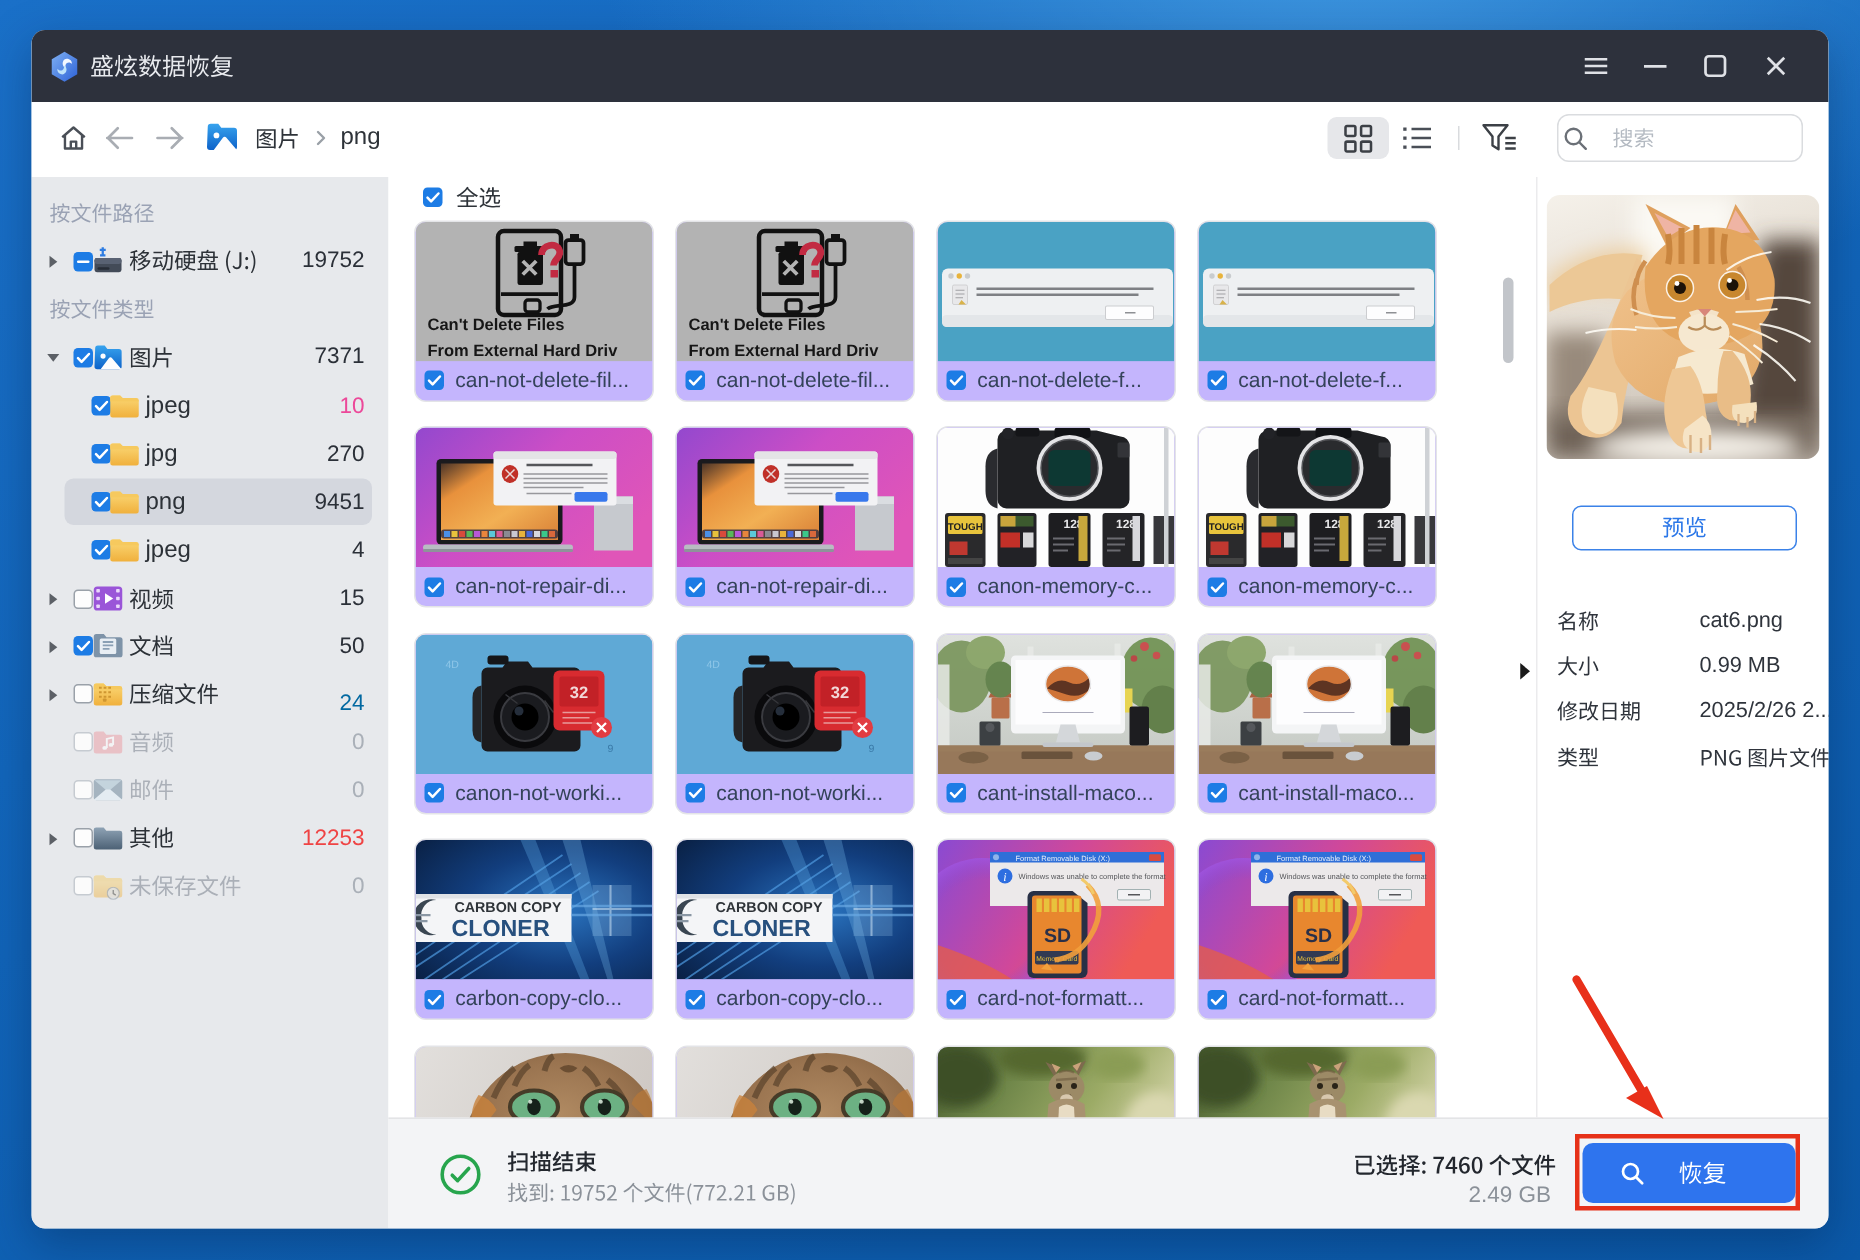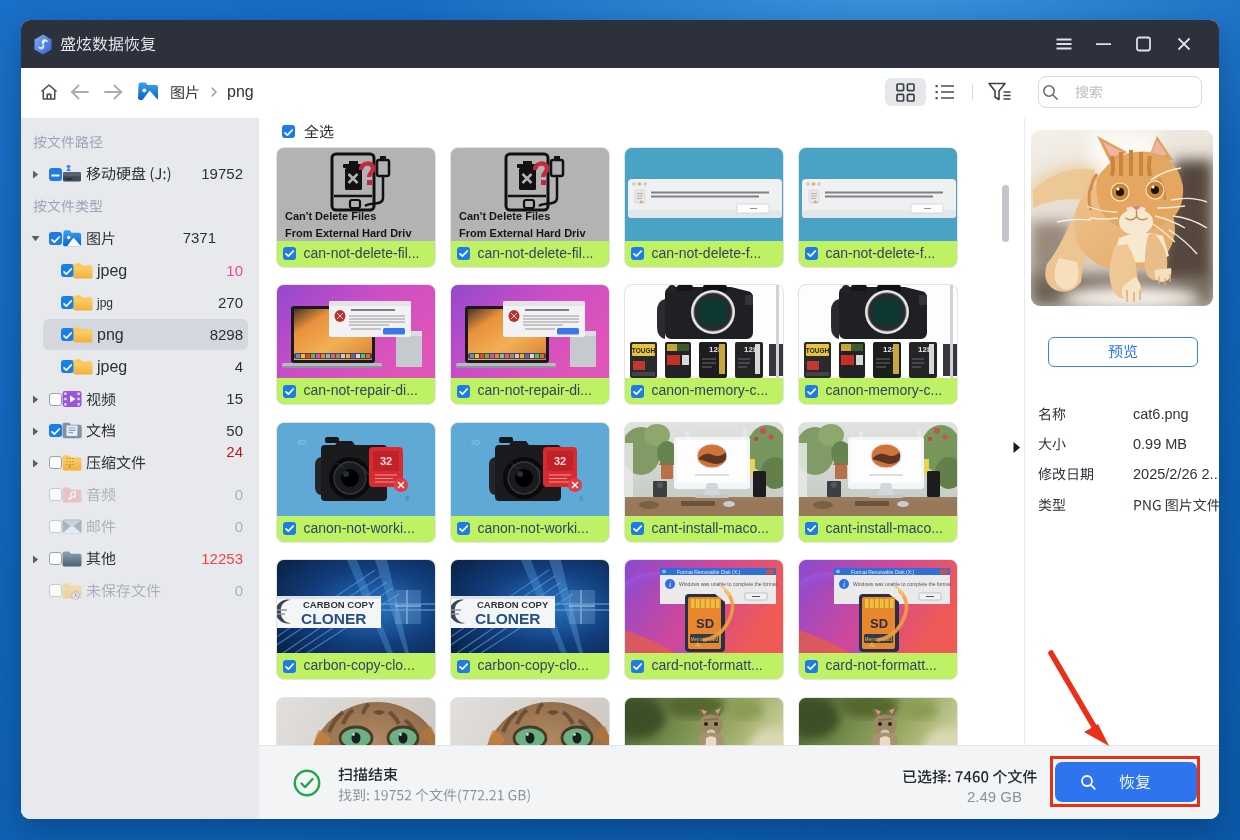--- a/index.html
+++ b/index.html
@@ -7,21 +7,21 @@
 linear-gradient(160deg,#1a70c8 0%,#1266bb 40%,#0b59a8 100%);position:relative}
 .abs{position:absolute}
 svg.t{position:absolute}
 .win{position:absolute;left:21px;top:20px;width:1198px;height:799px;border-radius:9px;overflow:hidden;background:#fff;box-shadow:0 10px 30px rgba(0,30,70,.35)}
 .tbar{position:absolute;left:0;top:0;width:100%;height:48px;background:#2d313c}
 .toolbar{position:absolute;left:0;top:48px;width:100%;height:50px;background:#fff}
 .sidebar{position:absolute;left:0;top:98px;width:238px;height:701px;background:#e7e9ec}
 .main{position:absolute;left:238px;top:98px;width:765px;height:627px;background:#fff}
 .rpanel{position:absolute;left:1003px;top:98px;width:195px;height:627px;background:#fff;border-left:1px solid #ebebed}
 .bbar{position:absolute;left:238px;top:725px;width:960px;height:74px;background:#f3f4f6;border-top:1px solid #e3e4e6}
-.card{position:absolute;width:160px;height:121px;border:1px solid #e3e4e7;border-radius:8px;background:#bef264;overflow:hidden}
+.card{position:absolute;width:160px;height:121px;border:1px solid #e3e4e7;border-radius:8px;background:#c4b5fd;overflow:hidden}
 .cimg{position:absolute;left:0;top:0;width:158px;height:93px;overflow:hidden}
 .cname{position:absolute;left:0;top:93px;width:128px;height:26px;font-size:14px;color:#34435a}
 .cb{position:absolute;width:13px;height:13px;border-radius:3px}
 .cbc{background:#1d7ce5}
 .cbu{background:#fdfdfd;border:1px solid #9aa1a9}
 .cbg{background:#fbfbfb;border:1px solid #c6cbd1}
 .num{font-size:15px;color:#2b3038;position:absolute}
 </style></head><body>
 <div class="win">
 <div class="tbar"></div>
@@ -150,21 +150,21 @@
           <stop offset="1" stop-color="#0d62c9"></stop>
         </linearGradient>
       </defs>
 <path d="M1.5 3.5a2 2 0 012-2h5l2 2.6h8.5a2 2 0 012 2V17a2 2 0 01-2 2h-16a2 2 0 01-2-2z" fill="url(#fpic2)"></path>
 <path d="M5.5 19l6.2-8.3a1.3 1.3 0 012.1 0L20.9 19z" fill="#fdfdfe"></path>
 <circle cx="7.3" cy="9.3" r="1.9" fill="#fdfdfe"></circle>
     </svg>
 <svg class="t" style="left:65px;top:210.6px;" width="31.0" height="14.8" viewBox="0 -13.084999999999999 31.0 14.8">
       <path d="M5.6 -4.2C6.8 -3.9 8.4 -3.4 9.2 -3.0L9.7 -3.8C8.8 -4.1 7.3 -4.6 6.1 -4.9ZM4.1 -2.3C6.2 -2.0 8.8 -1.4 10.2 -0.9L10.7 -1.8C9.3 -2.2 6.7 -2.8 4.6 -3.0ZM1.3 -11.9V1.2H2.3V0.6H12.6V1.2H13.8V-11.9ZM2.3 -0.4V-10.9H12.6V-0.4ZM6.2 -10.6C5.5 -9.4 4.2 -8.2 2.9 -7.5C3.1 -7.3 3.5 -7.0 3.7 -6.8C4.1 -7.1 4.6 -7.4 5.1 -7.8C5.5 -7.4 6.1 -6.9 6.7 -6.5C5.4 -5.9 3.9 -5.5 2.6 -5.2C2.8 -5.0 3.0 -4.5 3.1 -4.3C4.6 -4.6 6.2 -5.2 7.6 -5.9C8.9 -5.3 10.3 -4.8 11.7 -4.4C11.8 -4.7 12.1 -5.1 12.3 -5.3C11.0 -5.5 9.7 -5.9 8.5 -6.5C9.7 -7.2 10.6 -8.1 11.2 -9.1L10.6 -9.5L10.4 -9.4H6.5C6.8 -9.7 7.0 -10.0 7.2 -10.3ZM5.7 -8.4 5.8 -8.5H9.7C9.1 -8.0 8.4 -7.4 7.6 -7.0C6.8 -7.4 6.2 -7.9 5.7 -8.4Z M17.7 -12.2V-7.2C17.7 -4.6 17.5 -1.8 15.6 0.3C15.9 0.5 16.3 1.0 16.5 1.2C17.8 -0.3 18.4 -2.1 18.7 -4.0H25.0V1.2H26.2V-5.2H18.8C18.9 -5.8 18.9 -6.5 18.9 -7.2V-7.6H28.5V-8.7H24.3V-12.6H23.1V-8.7H18.9V-12.2Z" fill="#2c3137"></path>
     </svg>
-<div class="num" style="right:1003px;top:209px;color:#2b3038">7371</div>
+<div class="num" style="right:976px;top:209px;color:#2b3038">7371</div>
 <div class="cb cbc abs" style="left:40px;top:244.0px"><svg width="13" height="13" viewBox="0 0 13 13">
         <path d="M3 6.8l2.4 2.4L10.3 4" stroke="#fff" stroke-width="1.7" fill="none" stroke-linecap="round" stroke-linejoin="round"></path>
       </svg></div>
 <svg class="abs" style="left:52px;top:242.5px;" width="20" height="16" viewBox="0 0 20 16">
 <defs>
         <linearGradient id="fy73270.5" x1="0" y1="0" x2="0" y2="1">
           <stop offset="0" stop-color="#fbd978"></stop>
           <stop offset="1" stop-color="#f0b03c"></stop>
         </linearGradient>
       </defs>
@@ -179,37 +179,37 @@
 <svg class="abs" style="left:52px;top:274.5px;" width="20" height="16" viewBox="0 0 20 16">
 <defs>
         <linearGradient id="fy73302.5" x1="0" y1="0" x2="0" y2="1">
           <stop offset="0" stop-color="#fbd978"></stop>
           <stop offset="1" stop-color="#f0b03c"></stop>
         </linearGradient>
       </defs>
 <path d="M0.5 2.2a1.6 1.6 0 011.6-1.6h5l1.8 2.2h9a1.6 1.6 0 011.6 1.6v9.4a1.6 1.6 0 01-1.6 1.6H2.1a1.6 1.6 0 01-1.6-1.6z" fill="url(#fy73302.5)"></path>
 <path d="M0.5 4.6h19v-0.6a1.6 1.6 0 00-1.6-1.6h-9L7.1 0.6h-5A1.6 1.6 0 00.5 2.2z" fill="#f6c95e"></path>
     </svg>
-<div class="abs" style="left:76px;top:272.5px;font-size:12px;color:#2c3137;line-height:20px">jpg</div>
+<div class="abs" style="left:76px;top:272.5px;font-size:16px;color:#2c3137;line-height:20px">jpg</div>
 <div class="num" style="right:976px;top:273.5px;color:#2b3038">270</div>
 <div class="cb cbc abs" style="left:40px;top:308.0px"><svg width="13" height="13" viewBox="0 0 13 13">
         <path d="M3 6.8l2.4 2.4L10.3 4" stroke="#fff" stroke-width="1.7" fill="none" stroke-linecap="round" stroke-linejoin="round"></path>
       </svg></div>
 <svg class="abs" style="left:52px;top:306.5px;" width="20" height="16" viewBox="0 0 20 16">
 <defs>
         <linearGradient id="fy73334.5" x1="0" y1="0" x2="0" y2="1">
           <stop offset="0" stop-color="#fbd978"></stop>
           <stop offset="1" stop-color="#f0b03c"></stop>
         </linearGradient>
       </defs>
 <path d="M0.5 2.2a1.6 1.6 0 011.6-1.6h5l1.8 2.2h9a1.6 1.6 0 011.6 1.6v9.4a1.6 1.6 0 01-1.6 1.6H2.1a1.6 1.6 0 01-1.6-1.6z" fill="url(#fy73334.5)"></path>
 <path d="M0.5 4.6h19v-0.6a1.6 1.6 0 00-1.6-1.6h-9L7.1 0.6h-5A1.6 1.6 0 00.5 2.2z" fill="#f6c95e"></path>
     </svg>
 <div class="abs" style="left:76px;top:304.5px;font-size:16px;color:#2c3137;line-height:20px">png</div>
-<div class="num" style="right:976px;top:305.5px;color:#2b3038">8298</div>
+<div class="num" style="right:976px;top:305.5px;color:#2b3038">9451</div>
 <div class="cb cbc abs" style="left:40px;top:340.0px"><svg width="13" height="13" viewBox="0 0 13 13">
         <path d="M3 6.8l2.4 2.4L10.3 4" stroke="#fff" stroke-width="1.7" fill="none" stroke-linecap="round" stroke-linejoin="round"></path>
       </svg></div>
 <svg class="abs" style="left:52px;top:338.5px;" width="20" height="16" viewBox="0 0 20 16">
 <defs>
         <linearGradient id="fy73366.5" x1="0" y1="0" x2="0" y2="1">
           <stop offset="0" stop-color="#fbd978"></stop>
           <stop offset="1" stop-color="#f0b03c"></stop>
         </linearGradient>
       </defs>
@@ -265,21 +265,21 @@
 <path d="M0.5 2.2a1.6 1.6 0 011.6-1.6h5l1.8 2.2h9a1.6 1.6 0 011.6 1.6v9.4a1.6 1.6 0 01-1.6 1.6H2.1a1.6 1.6 0 01-1.6-1.6z" fill="url(#fy62462.5)"></path>
 <path d="M0.5 4.6h19v-0.6a1.6 1.6 0 00-1.6-1.6h-9L7.1 0.6h-5A1.6 1.6 0 00.5 2.2z" fill="#f6c95e"></path>
     </svg>
     <svg class="abs" style="left:44px;top:436.5px" width="10" height="11" viewBox="0 0 10 11">
       <path d="M1 1.5h8M1 4.5h8M1 7.5h8" stroke="#cf9630" stroke-width="1.2" stroke-dasharray="1.8 1.3"></path>
       <rect x="3.6" y="8.6" width="2.4" height="2.2" rx="0.6" fill="#cf9630"></rect>
     </svg>
 <svg class="t" style="left:65px;top:435.0px;" width="61.0" height="14.9" viewBox="0 -13.205 61.0 14.9">
       <path d="M10.3 -4.1C11.1 -3.4 12.0 -2.4 12.4 -1.7L13.2 -2.3C12.8 -3.0 11.9 -3.9 11.1 -4.6ZM1.7 -11.9V-7.0C1.7 -4.8 1.6 -1.6 0.5 0.6C0.7 0.7 1.2 1.0 1.4 1.2C2.6 -1.1 2.8 -4.6 2.8 -7.0V-10.8H14.3V-11.9ZM8.0 -10.0V-6.8H3.9V-5.7H8.0V-0.5H2.9V0.6H14.3V-0.5H9.1V-5.7H13.6V-6.8H9.1V-10.0Z M15.7 -0.8 15.9 0.3C17.2 -0.2 18.8 -0.8 20.4 -1.4L20.2 -2.4C18.5 -1.8 16.8 -1.2 15.7 -0.8ZM15.9 -6.3C16.2 -6.4 16.5 -6.5 18.1 -6.7C17.5 -5.7 17.0 -5.0 16.8 -4.7C16.3 -4.1 16.0 -3.8 15.7 -3.7C15.8 -3.4 16.0 -2.9 16.0 -2.7C16.3 -2.9 16.8 -3.1 19.8 -3.8L19.7 -4.4V-4.7L17.5 -4.2C18.6 -5.6 19.6 -7.2 20.4 -8.8L19.5 -9.3C19.3 -8.8 19.0 -8.2 18.7 -7.7L17.0 -7.5C17.9 -8.8 18.8 -10.5 19.4 -12.1L18.4 -12.6C17.8 -10.7 16.8 -8.8 16.4 -8.3C16.1 -7.8 15.9 -7.4 15.6 -7.4C15.7 -7.1 15.9 -6.6 15.9 -6.3ZM22.1 -9.2C21.7 -7.6 20.8 -5.6 19.7 -4.4C19.9 -4.2 20.2 -3.8 20.3 -3.6C20.7 -4.0 21.0 -4.4 21.3 -4.9V1.2H22.2V-6.7C22.6 -7.4 22.9 -8.2 23.1 -8.9ZM23.4 -6.1V1.2H24.4V0.5H27.8V1.1H28.8V-6.1H26.1L26.5 -7.6H29.0V-8.5H23.2V-7.6H25.4C25.3 -7.1 25.2 -6.5 25.1 -6.1ZM23.9 -12.3C24.1 -12.0 24.3 -11.5 24.5 -11.1H20.5V-8.7H21.6V-10.2H28.2V-8.9H29.3V-11.1H25.6C25.4 -11.6 25.1 -12.2 24.8 -12.6ZM24.4 -2.4H27.8V-0.4H24.4ZM24.4 -3.3V-5.1H27.8V-3.3Z M36.3 -12.3C36.8 -11.6 37.3 -10.6 37.5 -10.0L38.7 -10.4C38.5 -11.0 38.0 -12.0 37.5 -12.7ZM30.8 -10.0V-8.8H33.1C34.0 -6.6 35.2 -4.6 36.7 -3.0C35.1 -1.6 33.0 -0.6 30.5 0.1C30.8 0.4 31.1 0.9 31.2 1.2C33.8 0.4 35.8 -0.7 37.5 -2.2C39.2 -0.7 41.3 0.4 43.7 1.1C43.9 0.8 44.2 0.3 44.5 0.1C42.1 -0.5 40.1 -1.6 38.4 -3.0C39.9 -4.6 41.1 -6.5 41.9 -8.8H44.3V-10.0ZM37.6 -3.8C36.1 -5.2 35.0 -6.9 34.3 -8.8H40.7C39.9 -6.8 38.9 -5.2 37.6 -3.8Z M49.8 -5.1V-4.0H54.1V1.2H55.2V-4.0H59.3V-5.1H55.2V-8.4H58.6V-9.5H55.2V-12.4H54.1V-9.5H52.0C52.2 -10.2 52.4 -10.9 52.6 -11.6L51.5 -11.8C51.1 -9.9 50.5 -7.9 49.6 -6.7C49.9 -6.6 50.4 -6.3 50.6 -6.1C51.0 -6.8 51.4 -7.6 51.7 -8.4H54.1V-5.1ZM49.0 -12.5C48.2 -10.3 46.9 -8.0 45.5 -6.6C45.7 -6.3 46.0 -5.7 46.1 -5.4C46.6 -6.0 47.1 -6.6 47.5 -7.2V1.2H48.6V-9.0C49.2 -10.0 49.7 -11.1 50.1 -12.2Z" fill="#2c3137"></path>
     </svg>
-<div class="num" style="right:976px;top:423px;color:#b91c1c">24</div>
+<div class="num" style="right:976px;top:440px;color:#0369a1">24</div>
 <div class="cb cbg abs" style="left:28px;top:468.0px"></div>
 <svg class="abs" style="left:41px;top:466.5px;opacity:.5" width="20" height="16" viewBox="0 0 20 16">
 <path d="M0.5 2.2a1.6 1.6 0 011.6-1.6h5l1.8 2.2h9a1.6 1.6 0 011.6 1.6v9.4a1.6 1.6 0 01-1.6 1.6H2.1a1.6 1.6 0 01-1.6-1.6z" fill="#eb9aa2"></path>
 <path d="M9.2 11.6V5.6l4.2-1v5" stroke="#fff" stroke-width="1.3" fill="none"></path>
 <ellipse cx="7.8" cy="11.6" rx="1.6" ry="1.3" fill="#fff"></ellipse>
       <ellipse cx="12" cy="9.6" rx="1.6" ry="1.3" fill="#fff"></ellipse>
     </svg>
 <svg class="t" style="left:65px;top:467.0px;" width="31.0" height="15.0" viewBox="0 -13.219999999999999 31.0 15.0">
       <path d="M6.5 -12.5C6.8 -12.1 7.0 -11.7 7.1 -11.2H1.7V-10.2H13.5V-11.2H8.4C8.2 -11.7 7.9 -12.3 7.6 -12.7ZM3.7 -9.9C4.1 -9.2 4.5 -8.4 4.6 -7.7H0.8V-6.7H14.2V-7.7H10.4C10.8 -8.3 11.1 -9.2 11.5 -9.9L10.3 -10.2C10.0 -9.5 9.6 -8.4 9.2 -7.7H5.2L5.8 -7.8C5.6 -8.5 5.3 -9.4 4.8 -10.1ZM4.0 -1.9H11.1V-0.3H4.0ZM4.0 -2.9V-4.4H11.1V-2.9ZM2.9 -5.4V1.2H4.0V0.6H11.1V1.2H12.3V-5.4Z M25.5 -7.5C25.5 -2.3 25.3 -0.5 21.7 0.4C21.9 0.6 22.2 1.0 22.2 1.2C26.1 0.1 26.4 -1.9 26.5 -7.5ZM25.9 -1.3C26.9 -0.5 28.2 0.6 28.8 1.2L29.5 0.5C28.9 -0.1 27.6 -1.2 26.5 -1.9ZM21.4 -5.8C20.6 -2.7 18.9 -0.6 15.7 0.4C16.0 0.6 16.2 1.0 16.3 1.2C19.7 0.0 21.6 -2.2 22.4 -5.6ZM17.0 -6.0C16.7 -4.8 16.2 -3.7 15.6 -3.0C15.8 -2.8 16.2 -2.6 16.4 -2.4C17.0 -3.3 17.6 -4.5 17.9 -5.7ZM23.2 -9.1V-2.1H24.1V-8.2H27.8V-2.1H28.8V-9.1H26.1L26.7 -10.7H29.2V-11.7H22.8V-10.7H25.6C25.5 -10.2 25.3 -9.6 25.1 -9.1ZM16.7 -11.3V-7.9H15.6V-6.9H18.7V-2.4H19.7V-6.9H22.5V-7.9H20.0V-9.8H22.2V-10.7H20.0V-12.6H19.0V-7.9H17.6V-11.3Z" fill="#abb0b8"></path>
     </svg>
@@ -1180,21 +1180,21 @@
     </svg>
 <svg class="t" style="left:317px;top:746.5px;" width="61.0" height="14.9" viewBox="0 -13.174999999999999 61.0 14.9">
       <path d="M2.8 -12.6V-9.8H0.7V-8.5H2.8V-5.4C1.9 -5.2 1.2 -5.1 0.5 -4.9L0.9 -3.6L2.8 -4.0V-0.4C2.8 -0.1 2.7 -0.1 2.5 -0.1C2.3 -0.1 1.7 -0.1 1.0 -0.1C1.2 0.3 1.4 0.8 1.4 1.2C2.5 1.2 3.2 1.2 3.6 0.9C4.0 0.7 4.2 0.4 4.2 -0.4V-4.4L6.2 -4.9L6.0 -6.2L4.2 -5.8V-8.5H6.0V-9.8H4.2V-12.6ZM6.3 -11.3V-10.0H12.3V-6.5H6.7V-5.1H12.3V-1.1H6.2V0.2H12.3V1.2H13.7V-11.3Z M26.1 -12.7V-10.6H23.7V-12.7H22.3V-10.6H20.4V-9.3H22.3V-7.5H23.7V-9.3H26.1V-7.5H27.4V-9.3H29.3V-10.6H27.4V-12.7ZM22.3 -2.6H24.2V-0.8H22.3ZM22.3 -3.8V-5.6H24.2V-3.8ZM27.5 -2.6V-0.8H25.5V-2.6ZM27.5 -3.8H25.5V-5.6H27.5ZM21.0 -6.9V1.2H22.3V0.5H27.5V1.1H28.8V-6.9ZM17.3 -12.6V-9.7H15.6V-8.4H17.3V-5.4L15.4 -4.8L15.7 -3.5L17.3 -4.0V-0.4C17.3 -0.2 17.2 -0.2 17.0 -0.2C16.9 -0.2 16.3 -0.2 15.7 -0.2C15.9 0.2 16.1 0.8 16.1 1.1C17.0 1.1 17.7 1.1 18.1 0.9C18.5 0.6 18.6 0.3 18.6 -0.4V-4.4L20.2 -4.9L20.0 -6.1L18.6 -5.7V-8.4H20.1V-9.7H18.6V-12.6Z M30.5 -0.9 30.7 0.5C32.2 0.2 34.3 -0.2 36.2 -0.7L36.1 -2.0C34.0 -1.6 31.9 -1.2 30.5 -0.9ZM30.9 -6.3C31.1 -6.5 31.5 -6.6 33.1 -6.7C32.5 -5.9 32.0 -5.3 31.7 -5.0C31.2 -4.5 30.9 -4.1 30.5 -4.0C30.7 -3.7 30.9 -3.0 31.0 -2.7C31.4 -2.9 31.9 -3.0 36.1 -3.8C36.0 -4.1 36.0 -4.6 36.0 -5.0L33.0 -4.5C34.2 -5.8 35.3 -7.3 36.2 -8.8L34.9 -9.6C34.6 -9.1 34.3 -8.5 34.0 -8.0L32.3 -7.9C33.2 -9.1 34.0 -10.6 34.7 -12.0L33.2 -12.6C32.6 -10.9 31.6 -9.1 31.2 -8.6C30.9 -8.1 30.7 -7.8 30.4 -7.8C30.5 -7.4 30.8 -6.7 30.9 -6.3ZM39.5 -12.7V-10.7H36.1V-9.4H39.5V-7.3H36.5V-6.0H43.9V-7.3H41.0V-9.4H44.2V-10.7H41.0V-12.7ZM36.9 -4.6V1.2H38.3V0.6H42.2V1.2H43.6V-4.6ZM38.3 -0.7V-3.3H42.2V-0.7Z M47.1 -8.4V-3.8H51.0C49.6 -2.4 47.5 -1.1 45.5 -0.4C45.9 -0.1 46.3 0.5 46.5 0.8C48.4 0.1 50.3 -1.2 51.7 -2.8V1.3H53.2V-2.9C54.7 -1.3 56.6 0.1 58.5 0.9C58.7 0.5 59.2 -0.1 59.5 -0.4C57.5 -1.1 55.4 -2.4 54.0 -3.8H58.0V-8.4H53.2V-9.8H58.9V-11.1H53.2V-12.7H51.7V-11.1H46.1V-9.8H51.7V-8.4ZM48.5 -7.1H51.7V-5.1H48.5ZM53.2 -7.1H56.5V-5.1H53.2Z" fill="#23272e"></path>
     </svg>
 <svg class="t" style="left:317px;top:768.2px;" width="194.2" height="15.6" viewBox="0 -12.358 194.2 15.6">
       <path d="M9.5 -10.9C10.2 -10.3 11.0 -9.4 11.4 -8.8L12.2 -9.4C11.8 -10.0 10.9 -10.8 10.3 -11.4ZM2.6 -11.8V-8.9H0.6V-8.0H2.6V-4.9C1.8 -4.7 1.1 -4.5 0.5 -4.4L0.8 -3.3L2.6 -3.9V-0.2C2.6 -0.0 2.6 0.0 2.4 0.1C2.2 0.1 1.6 0.1 0.9 0.0C1.1 0.3 1.2 0.7 1.2 1.0C2.2 1.0 2.8 1.0 3.2 0.8C3.5 0.7 3.7 0.4 3.7 -0.2V-4.2L5.5 -4.7L5.4 -5.7L3.7 -5.2V-8.0H5.4V-8.9H3.7V-11.8ZM11.6 -6.5C11.1 -5.4 10.4 -4.4 9.6 -3.4C9.3 -4.5 9.0 -5.7 8.9 -7.1L13.2 -7.6L13.1 -8.6L8.8 -8.1C8.6 -9.3 8.5 -10.5 8.5 -11.7H7.4C7.5 -10.4 7.6 -9.2 7.7 -8.0L5.5 -7.8L5.7 -6.8L7.8 -7.0C8.0 -5.3 8.3 -3.8 8.7 -2.5C7.7 -1.5 6.4 -0.7 5.1 -0.2C5.4 0.0 5.8 0.4 6.0 0.6C7.1 0.1 8.2 -0.6 9.1 -1.5C9.8 0.0 10.8 1.0 12.0 1.1C12.7 1.1 13.3 0.4 13.6 -1.9C13.4 -2.0 12.9 -2.2 12.7 -2.5C12.6 -0.9 12.3 -0.2 12.0 -0.2C11.2 -0.3 10.5 -1.1 10.0 -2.3C11.0 -3.4 11.9 -4.7 12.5 -6.0Z M23.0 -10.6V-2.1H24.0V-10.6ZM25.7 -11.5V-0.5C25.7 -0.3 25.7 -0.2 25.4 -0.2C25.2 -0.2 24.4 -0.2 23.6 -0.2C23.8 0.1 23.9 0.5 24.0 0.8C25.0 0.8 25.8 0.8 26.2 0.6C26.6 0.4 26.8 0.1 26.8 -0.5V-11.5ZM14.9 -0.6 15.1 0.4C17.0 0.1 19.6 -0.4 22.1 -0.9L22.1 -1.9L19.1 -1.3V-3.5H21.9V-4.5H19.1V-6.0H18.1V-4.5H15.4V-3.5H18.1V-1.1ZM15.7 -6.1C16.0 -6.3 16.5 -6.4 20.9 -6.8C21.1 -6.5 21.3 -6.2 21.4 -5.9L22.2 -6.4C21.8 -7.2 20.9 -8.5 20.1 -9.5L19.3 -9.0C19.7 -8.6 20.0 -8.1 20.4 -7.6L16.8 -7.3C17.3 -8.1 17.9 -9.0 18.4 -9.9H22.2V-10.8H15.0V-9.9H17.2C16.8 -8.9 16.2 -8.0 16.0 -7.8C15.8 -7.4 15.5 -7.2 15.3 -7.1C15.4 -6.9 15.6 -6.4 15.7 -6.1Z M29.9 -5.5C30.4 -5.5 30.9 -5.9 30.9 -6.4C30.9 -7.0 30.4 -7.4 29.9 -7.4C29.4 -7.4 29.0 -7.0 29.0 -6.4C29.0 -5.9 29.4 -5.5 29.9 -5.5ZM29.9 0.2C30.4 0.2 30.9 -0.2 30.9 -0.8C30.9 -1.4 30.4 -1.8 29.9 -1.8C29.4 -1.8 29.0 -1.4 29.0 -0.8C29.0 -0.2 29.4 0.2 29.9 0.2Z M36.3 0.0H41.9V-1.1H39.8V-10.3H38.9C38.3 -9.9 37.6 -9.7 36.7 -9.5V-8.7H38.6V-1.1H36.3Z M46.1 0.2C48.0 0.2 49.8 -1.4 49.8 -5.6C49.8 -8.8 48.3 -10.4 46.4 -10.4C44.8 -10.4 43.4 -9.1 43.4 -7.1C43.4 -5.0 44.5 -3.9 46.2 -3.9C47.1 -3.9 48.0 -4.4 48.6 -5.1C48.5 -2.0 47.4 -0.9 46.0 -0.9C45.4 -0.9 44.8 -1.2 44.3 -1.7L43.6 -0.9C44.2 -0.3 45.0 0.2 46.1 0.2ZM48.6 -6.2C47.9 -5.2 47.1 -4.8 46.5 -4.8C45.2 -4.8 44.6 -5.7 44.6 -7.1C44.6 -8.5 45.4 -9.5 46.4 -9.5C47.7 -9.5 48.5 -8.3 48.6 -6.2Z M53.3 0.0H54.7C54.8 -4.0 55.3 -6.4 57.7 -9.5V-10.3H51.3V-9.2H56.2C54.2 -6.4 53.5 -3.9 53.3 0.0Z M62.0 0.2C63.7 0.2 65.4 -1.1 65.4 -3.3C65.4 -5.6 64.0 -6.6 62.3 -6.6C61.7 -6.6 61.2 -6.5 60.7 -6.2L61.0 -9.2H64.9V-10.3H59.9L59.5 -5.5L60.2 -5.0C60.8 -5.4 61.3 -5.6 61.9 -5.6C63.2 -5.6 64.1 -4.8 64.1 -3.3C64.1 -1.8 63.1 -0.9 61.9 -0.9C60.7 -0.9 59.9 -1.4 59.4 -2.0L58.7 -1.2C59.4 -0.5 60.4 0.2 62.0 0.2Z M66.7 0.0H73.2V-1.1H70.3C69.8 -1.1 69.2 -1.1 68.7 -1.0C71.1 -3.3 72.7 -5.4 72.7 -7.4C72.7 -9.3 71.5 -10.4 69.7 -10.4C68.4 -10.4 67.5 -9.9 66.7 -8.9L67.4 -8.2C68.0 -8.9 68.7 -9.4 69.5 -9.4C70.8 -9.4 71.4 -8.6 71.4 -7.4C71.4 -5.6 69.9 -3.6 66.7 -0.8Z M83.5 -7.6V1.1H84.5V-7.6ZM84.1 -11.8C82.7 -9.4 80.1 -7.4 77.5 -6.2C77.8 -6.0 78.1 -5.6 78.3 -5.3C80.4 -6.3 82.5 -8.0 84.0 -9.9C85.9 -7.7 87.7 -6.4 89.8 -5.3C90.0 -5.6 90.3 -6.0 90.6 -6.2C88.4 -7.3 86.4 -8.6 84.6 -10.7L85.0 -11.3Z M96.9 -11.5C97.4 -10.8 97.8 -9.9 98.0 -9.3L99.1 -9.7C98.9 -10.3 98.4 -11.2 98.0 -11.9ZM91.7 -9.3V-8.3H93.9C94.7 -6.1 95.8 -4.3 97.3 -2.8C95.7 -1.5 93.8 -0.6 91.5 0.1C91.7 0.4 92.1 0.8 92.2 1.1C94.5 0.3 96.5 -0.7 98.0 -2.0C99.6 -0.6 101.5 0.4 103.8 1.0C104.0 0.7 104.3 0.3 104.6 0.1C102.3 -0.5 100.4 -1.5 98.9 -2.8C100.3 -4.3 101.3 -6.0 102.2 -8.3H104.4V-9.3ZM98.1 -3.5C96.8 -4.9 95.7 -6.5 95.0 -8.3H101.0C100.3 -6.4 99.3 -4.8 98.1 -3.5Z M109.5 -4.8V-3.8H113.5V1.1H114.5V-3.8H118.4V-4.8H114.5V-7.9H117.7V-8.9H114.5V-11.6H113.5V-8.9H111.6C111.8 -9.5 111.9 -10.2 112.1 -10.8L111.1 -11.1C110.7 -9.2 110.2 -7.4 109.3 -6.3C109.6 -6.1 110.0 -5.9 110.2 -5.7C110.6 -6.3 111.0 -7.1 111.3 -7.9H113.5V-4.8ZM108.8 -11.7C108.0 -9.6 106.8 -7.5 105.5 -6.1C105.6 -5.9 106.0 -5.3 106.1 -5.1C106.5 -5.6 106.9 -6.1 107.4 -6.7V1.1H108.4V-8.4C108.9 -9.3 109.4 -10.4 109.8 -11.4Z M122.4 2.7 123.1 2.4C121.9 0.4 121.4 -2.0 121.4 -4.4C121.4 -6.7 121.9 -9.1 123.1 -11.1L122.4 -11.5C121.1 -9.4 120.3 -7.1 120.3 -4.4C120.3 -1.6 121.1 0.7 122.4 2.7Z M126.5 0.0H127.8C128.0 -4.0 128.4 -6.4 130.9 -9.5V-10.3H124.4V-9.2H129.4C127.4 -6.4 126.7 -3.9 126.5 0.0Z M134.3 0.0H135.6C135.8 -4.0 136.2 -6.4 138.6 -9.5V-10.3H132.2V-9.2H137.2C135.2 -6.4 134.5 -3.9 134.3 0.0Z M139.9 0.0H146.4V-1.1H143.5C143.0 -1.1 142.4 -1.1 141.8 -1.0C144.2 -3.3 145.9 -5.4 145.9 -7.4C145.9 -9.3 144.7 -10.4 142.9 -10.4C141.6 -10.4 140.7 -9.9 139.8 -8.9L140.6 -8.2C141.2 -8.9 141.9 -9.4 142.7 -9.4C144.0 -9.4 144.6 -8.6 144.6 -7.4C144.6 -5.6 143.1 -3.6 139.9 -0.8Z M149.0 0.2C149.5 0.2 149.9 -0.2 149.9 -0.8C149.9 -1.4 149.5 -1.8 149.0 -1.8C148.5 -1.8 148.1 -1.4 148.1 -0.8C148.1 -0.2 148.5 0.2 149.0 0.2Z M151.6 0.0H158.0V-1.1H155.2C154.7 -1.1 154.0 -1.1 153.5 -1.0C155.9 -3.3 157.5 -5.4 157.5 -7.4C157.5 -9.3 156.4 -10.4 154.5 -10.4C153.2 -10.4 152.3 -9.9 151.5 -8.9L152.2 -8.2C152.8 -8.9 153.5 -9.4 154.4 -9.4C155.7 -9.4 156.3 -8.6 156.3 -7.4C156.3 -5.6 154.8 -3.6 151.6 -0.8Z M160.0 0.0H165.6V-1.1H163.5V-10.3H162.5C162.0 -9.9 161.3 -9.7 160.4 -9.5V-8.7H162.2V-1.1H160.0Z M175.1 0.2C176.4 0.2 177.6 -0.3 178.2 -1.0V-5.3H174.9V-4.2H177.0V-1.6C176.6 -1.2 175.9 -1.0 175.2 -1.0C173.0 -1.0 171.8 -2.6 171.8 -5.2C171.8 -7.7 173.1 -9.3 175.2 -9.3C176.2 -9.3 176.9 -8.9 177.4 -8.3L178.1 -9.2C177.5 -9.8 176.6 -10.4 175.1 -10.4C172.4 -10.4 170.4 -8.4 170.4 -5.1C170.4 -1.8 172.4 0.2 175.1 0.2Z M180.7 0.0H183.9C186.2 0.0 187.8 -1.0 187.8 -3.0C187.8 -4.4 187.0 -5.2 185.8 -5.5V-5.5C186.7 -5.8 187.3 -6.7 187.3 -7.8C187.3 -9.6 185.8 -10.3 183.7 -10.3H180.7ZM182.0 -5.9V-9.2H183.6C185.2 -9.2 186.0 -8.8 186.0 -7.6C186.0 -6.5 185.3 -5.9 183.5 -5.9ZM182.0 -1.0V-4.9H183.8C185.6 -4.9 186.6 -4.3 186.6 -3.1C186.6 -1.7 185.5 -1.0 183.8 -1.0Z M189.9 2.7C191.1 0.7 191.9 -1.6 191.9 -4.4C191.9 -7.1 191.1 -9.4 189.9 -11.5L189.1 -11.1C190.3 -9.1 190.9 -6.7 190.9 -4.4C190.9 -2.0 190.3 0.4 189.1 2.4Z" fill="#8b9199"></path>
     </svg>
 <svg class="t" style="left:880.6px;top:749.4px;" width="136.4" height="15.1" viewBox="0 -13.295 136.4 15.1">
       <path d="M1.4 -11.8V-10.4H11.0V-6.7H3.5V-9.0H2.1V-1.7C2.1 0.3 2.9 0.8 5.5 0.8C6.1 0.8 10.2 0.8 10.9 0.8C13.5 0.8 14.1 0.0 14.4 -2.8C14.0 -2.9 13.3 -3.1 12.9 -3.3C12.7 -1.0 12.5 -0.6 10.9 -0.6C9.9 -0.6 6.3 -0.6 5.5 -0.6C3.9 -0.6 3.5 -0.8 3.5 -1.7V-5.3H11.0V-4.6H12.4V-11.8Z M15.8 -11.4C16.6 -10.7 17.7 -9.6 18.1 -8.9L19.3 -9.8C18.8 -10.5 17.8 -11.5 16.9 -12.2ZM21.5 -12.2C21.2 -10.9 20.6 -9.6 19.7 -8.7C20.1 -8.5 20.7 -8.2 20.9 -7.9C21.3 -8.4 21.6 -8.9 21.9 -9.5H24.0V-7.5H19.8V-6.2H22.4C22.2 -4.5 21.6 -3.1 19.4 -2.4C19.7 -2.1 20.1 -1.6 20.3 -1.2C22.8 -2.2 23.5 -3.9 23.8 -6.2H25.1V-3.1C25.1 -1.8 25.4 -1.3 26.6 -1.3C26.9 -1.3 27.7 -1.3 28.0 -1.3C29.0 -1.3 29.3 -1.8 29.5 -3.8C29.1 -3.9 28.5 -4.1 28.2 -4.3C28.2 -2.9 28.1 -2.7 27.8 -2.7C27.6 -2.7 27.0 -2.7 26.9 -2.7C26.5 -2.7 26.5 -2.7 26.5 -3.1V-6.2H29.3V-7.5H25.4V-9.5H28.7V-10.7H25.4V-12.6H24.0V-10.7H22.5C22.6 -11.1 22.8 -11.5 22.9 -11.9ZM18.9 -6.9H15.8V-5.6H17.5V-1.3C16.9 -1.0 16.2 -0.5 15.6 0.1L16.5 1.3C17.4 0.4 18.2 -0.4 18.8 -0.4C19.1 -0.4 19.5 0.0 20.1 0.4C21.1 0.9 22.4 1.1 24.1 1.1C25.6 1.1 28.0 1.0 29.1 1.0C29.2 0.6 29.4 -0.1 29.5 -0.5C28.1 -0.3 25.8 -0.2 24.1 -0.2C22.6 -0.2 21.3 -0.3 20.4 -0.9C19.7 -1.3 19.3 -1.6 18.9 -1.7Z M32.5 -12.6V-9.7H30.6V-8.4H32.5V-5.5L30.5 -4.9L30.8 -3.6L32.5 -4.1V-0.4C32.5 -0.2 32.4 -0.1 32.2 -0.1C32.1 -0.1 31.5 -0.1 30.9 -0.1C31.1 0.3 31.3 0.9 31.3 1.2C32.3 1.2 32.9 1.2 33.3 1.0C33.7 0.7 33.9 0.4 33.9 -0.4V-4.5L35.5 -5.0L35.4 -6.3L33.9 -5.9V-8.4H35.6V-9.7H33.9V-12.6ZM41.8 -10.7C41.3 -10.0 40.6 -9.4 39.9 -8.9C39.3 -9.4 38.7 -10.0 38.3 -10.7ZM36.0 -11.9V-10.7H36.9C37.4 -9.8 38.1 -8.9 38.9 -8.2C37.8 -7.6 36.5 -7.1 35.2 -6.8C35.5 -6.5 35.9 -6.0 36.0 -5.6C37.3 -6.0 38.7 -6.6 39.9 -7.4C41.1 -6.6 42.4 -6.0 43.8 -5.6C44.0 -6.0 44.4 -6.5 44.7 -6.8C43.3 -7.1 42.1 -7.6 41.0 -8.2C42.1 -9.1 43.1 -10.2 43.7 -11.5L42.9 -12.0L42.6 -11.9ZM39.2 -6.2V-5.0H36.2V-3.7H39.2V-2.4H35.5V-1.1H39.2V1.3H40.6V-1.1H44.4V-2.4H40.6V-3.7H43.4V-5.0H40.6V-6.2Z M47.2 -5.7C47.9 -5.7 48.4 -6.2 48.4 -6.9C48.4 -7.6 47.9 -8.1 47.2 -8.1C46.6 -8.1 46.1 -7.6 46.1 -6.9C46.1 -6.2 46.6 -5.7 47.2 -5.7ZM47.2 0.2C47.9 0.2 48.4 -0.3 48.4 -1.0C48.4 -1.7 47.9 -2.2 47.2 -2.2C46.6 -2.2 46.1 -1.7 46.1 -1.0C46.1 -0.3 46.6 0.2 47.2 0.2Z M55.7 0.0H57.5C57.7 -4.3 58.1 -6.8 60.7 -10.0V-11.1H53.6V-9.6H58.8C56.6 -6.6 55.9 -4.0 55.7 0.0Z M66.5 0.0H68.1V-3.0H69.5V-4.3H68.1V-11.1H66.1L61.7 -4.1V-3.0H66.5ZM66.5 -4.3H63.4L65.6 -7.6C65.9 -8.2 66.2 -8.8 66.5 -9.3H66.6C66.5 -8.7 66.5 -7.8 66.5 -7.2Z M74.6 0.2C76.3 0.2 77.9 -1.2 77.9 -3.4C77.9 -5.8 76.6 -6.9 74.7 -6.9C73.9 -6.9 73.0 -6.4 72.3 -5.6C72.4 -8.8 73.6 -9.8 75.0 -9.8C75.6 -9.8 76.3 -9.5 76.7 -9.0L77.7 -10.1C77.0 -10.7 76.1 -11.2 74.9 -11.2C72.7 -11.2 70.7 -9.5 70.7 -5.3C70.7 -1.6 72.4 0.2 74.6 0.2ZM72.4 -4.3C73.0 -5.3 73.8 -5.6 74.4 -5.6C75.6 -5.6 76.2 -4.8 76.2 -3.4C76.2 -2.0 75.5 -1.1 74.5 -1.1C73.3 -1.1 72.6 -2.2 72.4 -4.3Z M82.8 0.2C84.9 0.2 86.3 -1.7 86.3 -5.6C86.3 -9.4 84.9 -11.2 82.8 -11.2C80.6 -11.2 79.2 -9.4 79.2 -5.6C79.2 -1.7 80.6 0.2 82.8 0.2ZM82.8 -1.2C81.7 -1.2 80.9 -2.4 80.9 -5.6C80.9 -8.7 81.7 -9.9 82.8 -9.9C83.9 -9.9 84.7 -8.7 84.7 -5.6C84.7 -2.4 83.9 -1.2 82.8 -1.2Z M97.2 -8.1V1.2H98.6V-8.1ZM98.0 -12.7C96.4 -10.2 93.7 -8.1 90.9 -7.0C91.3 -6.6 91.7 -6.0 91.9 -5.6C94.2 -6.7 96.3 -8.3 97.9 -10.3C100.1 -7.9 102.0 -6.6 104.0 -5.6C104.2 -6.0 104.7 -6.6 105.0 -6.9C103.0 -7.8 100.9 -9.1 98.8 -11.4L99.2 -12.1Z M111.7 -12.3C112.1 -11.6 112.5 -10.7 112.7 -10.1H106.1V-8.7H108.5C109.3 -6.5 110.5 -4.6 111.9 -3.0C110.3 -1.7 108.3 -0.8 105.9 -0.1C106.2 0.2 106.6 0.9 106.8 1.2C109.2 0.5 111.3 -0.6 113.0 -2.0C114.6 -0.6 116.6 0.5 119.0 1.2C119.3 0.8 119.7 0.1 120.0 -0.2C117.7 -0.7 115.7 -1.7 114.1 -3.0C115.5 -4.5 116.6 -6.4 117.4 -8.7H119.8V-10.1H113.0L114.3 -10.5C114.1 -11.1 113.6 -12.1 113.2 -12.8ZM113.0 -4.0C111.7 -5.3 110.7 -6.9 109.9 -8.7H115.8C115.1 -6.8 114.2 -5.3 113.0 -4.0Z M125.2 -5.3V-3.9H129.4V1.3H130.8V-3.9H134.8V-5.3H130.8V-8.3H134.1V-9.7H130.8V-12.5H129.4V-9.7H127.7C127.9 -10.3 128.0 -10.9 128.2 -11.6L126.8 -11.9C126.5 -10.0 125.8 -8.0 125.0 -6.8C125.3 -6.7 125.9 -6.3 126.2 -6.1C126.6 -6.7 126.9 -7.5 127.2 -8.3H129.4V-5.3ZM124.3 -12.6C123.5 -10.4 122.2 -8.2 120.8 -6.8C121.0 -6.4 121.5 -5.7 121.6 -5.3C122.0 -5.8 122.4 -6.2 122.8 -6.8V1.2H124.1V-8.9C124.7 -10.0 125.2 -11.1 125.6 -12.2Z" fill="#23272e"></path>
     </svg>
-<div class="abs" style="right:197px;top:768px;font-size:15px;color:#8b9199">2.49 GB</div>
+<div class="abs" style="right:185px;top:768px;font-size:15px;color:#8b9199">2.49 GB</div>
 <div class="abs" style="left:1029px;top:735.5px;width:150px;height:51px;border:3px solid #e63119"></div>
 <div class="abs" style="left:1033.5px;top:742px;width:142px;height:40px;border-radius:7px;background:#2e74ee"></div>
 <svg class="abs" style="left:1059px;top:754px" width="17" height="17" viewBox="0 0 17 17">
 <circle cx="7" cy="7" r="5" stroke="#fff" stroke-width="1.8" fill="none"></circle>
       <path d="M10.8 10.8l4 4" stroke="#fff" stroke-width="1.8" stroke-linecap="round"></path>
     </svg>
 <svg class="t" style="left:1098px;top:754.1px;" width="33.0" height="15.8" viewBox="0 -13.972 33.0 15.8">
       <path d="M2.7 -13.4V1.3H3.8V-13.4ZM1.4 -10.4C1.3 -9.1 1.1 -7.3 0.6 -6.3L1.6 -5.9C2.0 -7.1 2.3 -8.9 2.3 -10.2ZM3.9 -10.5C4.3 -9.5 4.8 -8.2 4.9 -7.4L5.8 -7.8C5.7 -8.6 5.2 -9.9 4.7 -10.8ZM9.4 -7.7C9.2 -6.3 8.9 -5.0 8.3 -4.0C8.5 -3.9 8.9 -3.7 9.1 -3.5C9.7 -4.5 10.1 -6.0 10.3 -7.5ZM13.9 -7.8C13.6 -6.5 13.2 -5.0 12.6 -4.1C12.9 -4.0 13.3 -3.8 13.5 -3.6C14.0 -4.6 14.5 -6.2 14.8 -7.6ZM8.1 -13.5C8.0 -12.6 7.9 -11.8 7.8 -11.0H5.5V-9.9H7.6C7.1 -6.5 6.2 -3.7 4.4 -1.8C4.7 -1.6 5.2 -1.2 5.3 -1.0C7.2 -3.2 8.2 -6.2 8.8 -9.9H15.1V-11.0H8.9C9.0 -11.8 9.1 -12.6 9.2 -13.4ZM11.3 -9.3C11.1 -4.1 10.4 -0.9 6.8 0.3C7.0 0.6 7.3 1.0 7.5 1.3C9.5 0.5 10.7 -0.8 11.4 -2.8C12.0 -1.0 13.1 0.4 14.6 1.2C14.8 0.9 15.1 0.5 15.4 0.3C13.6 -0.5 12.4 -2.3 11.8 -4.5C12.1 -5.9 12.2 -7.5 12.3 -9.3Z M20.6 -7.1H28.0V-6.0H20.6ZM20.6 -8.9H28.0V-7.9H20.6ZM19.4 -9.8V-5.1H21.2C20.3 -3.9 18.9 -2.8 17.5 -2.0C17.7 -1.8 18.2 -1.4 18.4 -1.2C19.0 -1.6 19.7 -2.1 20.3 -2.7C21.0 -2.0 21.8 -1.4 22.8 -0.9C20.8 -0.3 18.6 0.0 16.5 0.2C16.7 0.5 16.9 1.0 17.0 1.3C19.4 1.0 22.0 0.6 24.1 -0.2C26.0 0.5 28.3 1.0 30.7 1.2C30.9 0.8 31.2 0.4 31.4 0.1C29.3 -0.0 27.3 -0.3 25.5 -0.8C27.0 -1.6 28.3 -2.5 29.1 -3.6L28.3 -4.1L28.1 -4.1H21.7C22.0 -4.4 22.3 -4.7 22.5 -5.1L22.4 -5.1H29.3V-9.8ZM20.3 -13.4C19.5 -11.9 18.1 -10.4 16.8 -9.4C17.0 -9.2 17.4 -8.7 17.5 -8.5C18.4 -9.1 19.2 -10.0 19.9 -10.9H30.4V-11.9H20.7C20.9 -12.3 21.2 -12.7 21.4 -13.1ZM27.2 -3.2C26.4 -2.4 25.3 -1.8 24.1 -1.3C22.9 -1.8 21.9 -2.4 21.1 -3.2Z" fill="#ffffff"></path>
     </svg>
 </div>

